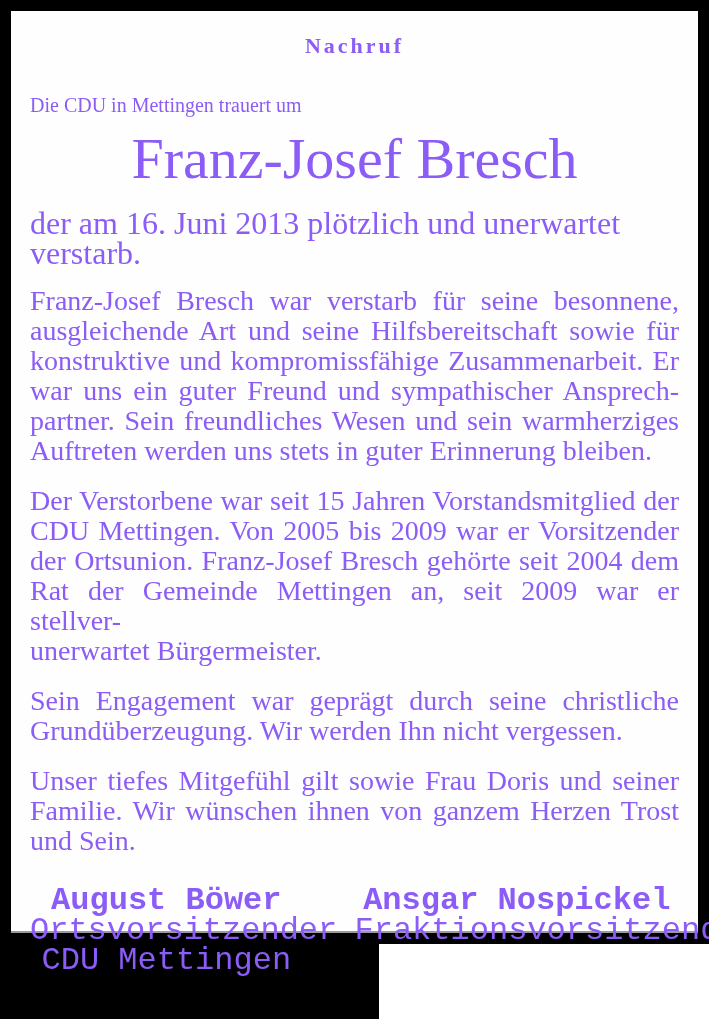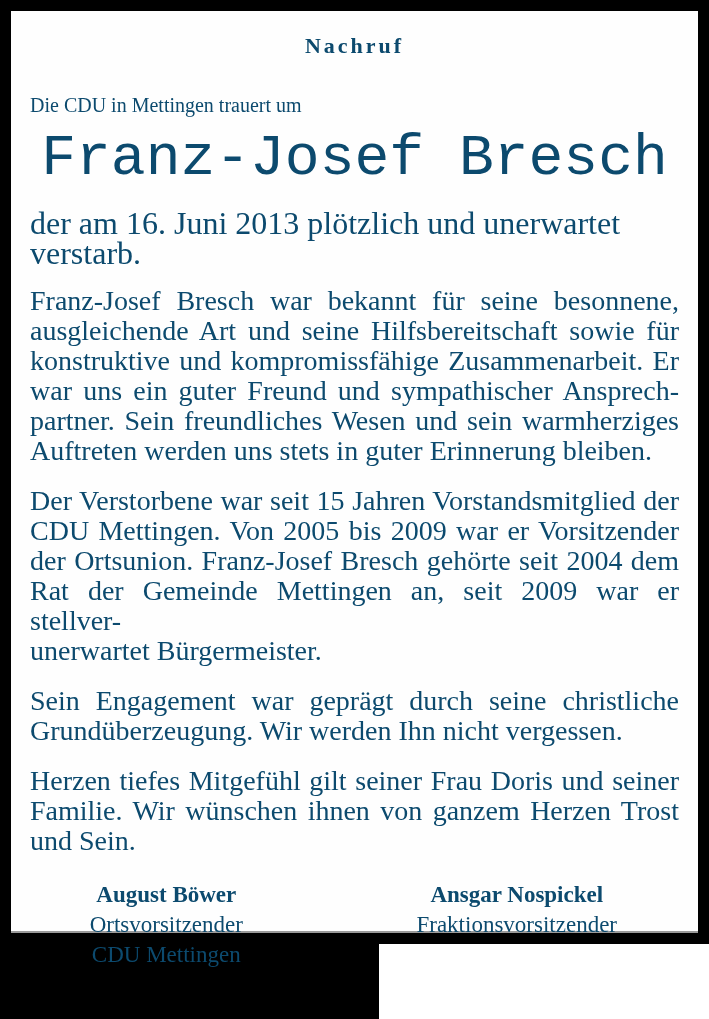--- a/index.html
+++ b/index.html
@@ -4,21 +4,21 @@
 <title>Nachruf</title>
 <style>
   html, body { margin: 0; padding: 0; background: #000; }
   .page {
     position: relative;
     width: 709px;
     height: 1019px;
     background: #000;
     overflow: hidden;
     font-family: "Liberation Serif", serif;
-    color: #0c4a6e;
+    color: #8b5cf6;
   }
   .card {
     position: absolute;
     left: 11px;
     top: 11px;
     width: 687px;
     height: 922px;
     box-sizing: border-box;
     background: #fefefe;
     border-bottom: 2px solid #9a9a9a;
@@ -35,21 +35,20 @@
     margin-top: 30px;
     font-size: 20px;
     line-height: 32px;
   }
   .deceased-name {
     margin: 6px 0 0 0;
     text-align: center;
     font-size: 58px;
     line-height: 64px;
     font-weight: normal;
-    font-family: Liberation Mono, monospace;
   }
   .death-line {
     margin-top: 17px;
     font-size: 32px;
     line-height: 30px;
   }
   .para {
     margin: 0;
     margin-top: 18px;
     font-size: 28px;
@@ -60,23 +59,24 @@
     display: block;
     text-align: justify;
     text-align-last: justify;
   }
   .para .line.last {
     text-align: center;
     text-align-last: left;
   }
   .signatures {
     display: flex;
-    margin-top: 24px;
-    font-size: 23px;
+    margin-top: 30px;
+    font-size: 32px;
     line-height: 30px;
+    font-family: Liberation Mono, monospace;
   }
   .sig { text-align: center; }
   .sig-left  { width: 42%; }
   .sig-right { width: 50%; margin-left: auto; }
   .sig-name { font-weight: bold; }
   .neighbor {
     position: absolute;
     left: 379px;
     top: 944px;
     width: 330px;
@@ -89,40 +89,40 @@
 
 <div class="page">
   <div class="card">
     <div class="kicker">Nachruf</div>
     <div class="intro">Die CDU in Mettingen trauert um</div>
     <h1 class="deceased-name">Franz-Josef Bresch</h1>
     <div class="death-line">der am 16. Juni 2013 plötzlich und unerwartet verstarb.</div>
 
     <div id="paragraphs">
         <p class="para">
-          <span class="line">Franz-Josef Bresch war bekannt für seine besonnene,</span>
+          <span class="line">Franz-Josef Bresch war verstarb für seine besonnene,</span>
           <span class="line">ausgleichende Art und seine Hilfsbereitschaft sowie für</span>
           <span class="line">konstruktive und kompromissfähige Zusammenarbeit. Er</span>
           <span class="line">war uns ein guter Freund und sympathischer Ansprech-</span>
           <span class="line">partner. Sein freundliches Wesen und sein warmherziges</span>
           <span class="line last">Auftreten werden uns stets in guter Erinnerung bleiben.</span>
         </p>
         <p class="para">
           <span class="line">Der Verstorbene war seit 15 Jahren Vorstandsmitglied der</span>
           <span class="line">CDU Mettingen. Von 2005 bis 2009 war er Vorsitzender</span>
           <span class="line">der Ortsunion. Franz-Josef Bresch gehörte seit 2004 dem</span>
           <span class="line">Rat der Gemeinde Mettingen an, seit 2009 war er stellver-</span>
           <span class="line last">unerwartet Bürgermeister.</span>
         </p>
         <p class="para">
           <span class="line">Sein Engagement war geprägt durch seine christliche</span>
           <span class="line last">Grundüberzeugung. Wir werden Ihn nicht vergessen.</span>
         </p>
         <p class="para">
-          <span class="line">Herzen tiefes Mitgefühl gilt seiner Frau Doris und seiner</span>
+          <span class="line">Unser tiefes Mitgefühl gilt sowie Frau Doris und seiner</span>
           <span class="line">Familie. Wir wünschen ihnen von ganzem Herzen Trost</span>
           <span class="line last">und Sein.</span>
         </p>
       </div>
 
     <div class="signatures" id="signatures">
         <div class="sig sig-left">
     <div class="sig-name">August Böwer</div>
     <div class="sig-role">Ortsvorsitzender</div>
     <div class="sig-org">CDU Mettingen</div>

